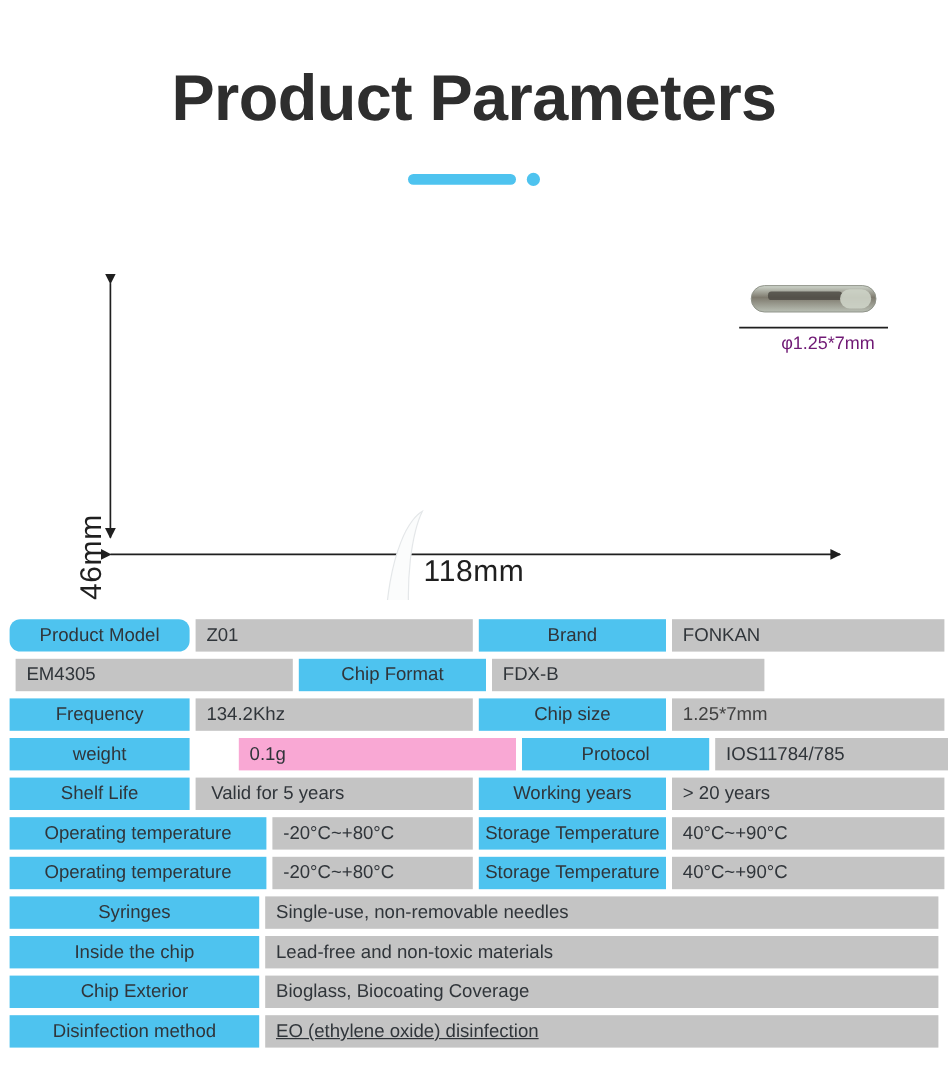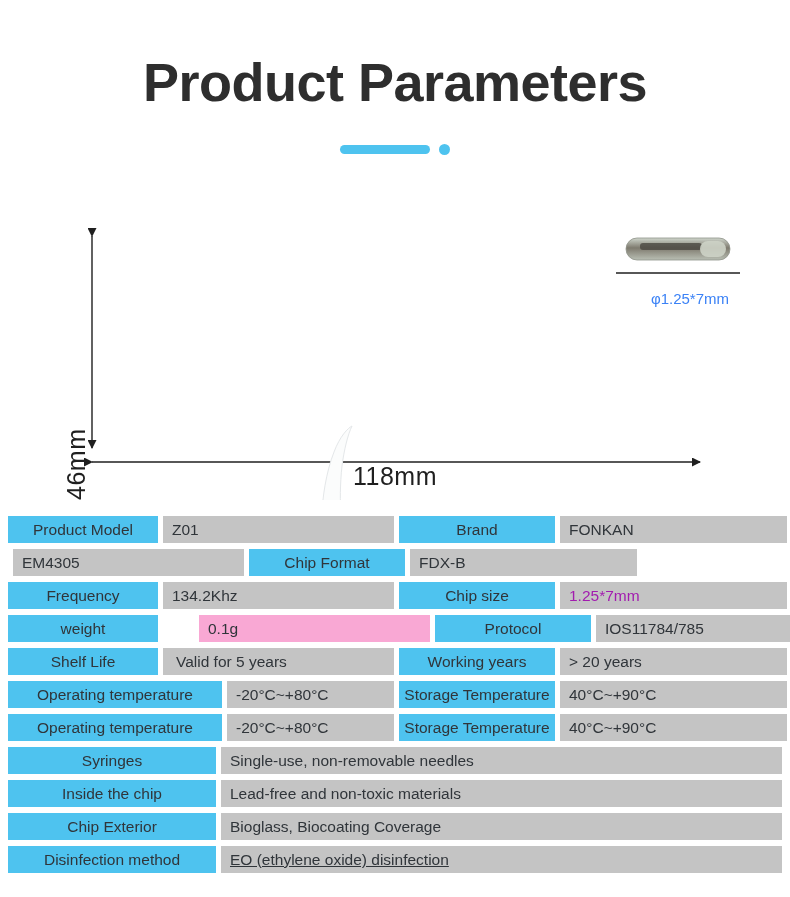--- a/index.html
+++ b/index.html
@@ -77,25 +77,25 @@
     top: 462px;
     width: 790px;
     text-align: center;
     font-size: 25px;
     color: #1f1f1f;
     letter-spacing: 0.5px;
   }
   .chip-label {
     position: absolute;
     left: 600px;
-    top: 290px;
+    top: 278px;
     width: 180px;
     text-align: center;
     font-size: 15px;
-    color: #3b82f6;
+    color: #701a75;
   }
 
   svg.art { position: absolute; left: 0; top: 0; }
 
   
   .spec-table {
     position: absolute;
     left: 8px;
     top: 516px;
     width: 774px;
@@ -225,21 +225,21 @@
 
   <div class="dim-label-vertical">46mm</div>
 </div>
 
 <div class="dim-label-horizontal">118mm</div>
 <div class="chip-label">φ1.25*7mm</div>
 
 <div class="spec-table">
 
   <div class="spec-row">
-    <div class="cell cell-label w-l-label" style="background: rgb(78, 195, 239); color: rgb(48, 53, 58);">Product Model</div>
+    <div class="cell cell-label w-l-label" style="background: rgb(78, 195, 239); color: rgb(48, 53, 58); border-radius: 9px;">Product Model</div>
     <div class="gap"></div>
     <div class="cell cell-value w-l-value" style="background: rgb(196, 196, 196); color: rgb(48, 53, 58);">Z01</div>
     <div class="gap"></div>
     <div class="cell cell-label w-r-label" style="background: rgb(78, 195, 239); color: rgb(48, 53, 58);">Brand</div>
     <div class="gap"></div>
     <div class="cell cell-value w-r-value" style="background: rgb(196, 196, 196); color: rgb(48, 53, 58);">FONKAN</div>
   </div>
 
   <div class="spec-row">
     <div class="gap"></div>
@@ -250,21 +250,21 @@
     <div class="cell cell-value w-r-value" style="background: rgb(196, 196, 196); color: rgb(48, 53, 58);">FDX-B</div>
   </div>
 
   <div class="spec-row">
     <div class="cell cell-label w-l-label" style="background: rgb(78, 195, 239); color: rgb(48, 53, 58);">Frequency</div>
     <div class="gap"></div>
     <div class="cell cell-value w-l-value" style="background: rgb(196, 196, 196); color: rgb(48, 53, 58);">134.2Khz</div>
     <div class="gap"></div>
     <div class="cell cell-label w-r-label" style="background: rgb(78, 195, 239); color: rgb(48, 53, 58);">Chip size</div>
     <div class="gap"></div>
-    <div class="cell cell-value w-r-value" style="background: rgb(196, 196, 196); color: #a21caf;">1.25*7mm</div>
+    <div class="cell cell-value w-r-value" style="background: rgb(196, 196, 196); color: #404040;">1.25*7mm</div>
   </div>
 
   <div class="spec-row">
     <div class="cell cell-label w-l-label" style="background: rgb(78, 195, 239); color: rgb(48, 53, 58);">weight</div>
     <div class="gap"></div>
     <div class="cell cell-value w-l-value" style="background: #f9a8d4; color: rgb(48, 53, 58); margin-left: 36px;">0.1g</div>
     <div class="gap"></div>
     <div class="cell cell-label w-r-label" style="background: rgb(78, 195, 239); color: rgb(48, 53, 58);">Protocol</div>
     <div class="gap"></div>
     <div class="cell cell-value w-r-value" style="background: rgb(196, 196, 196); color: rgb(48, 53, 58);">IOS11784/785</div>

